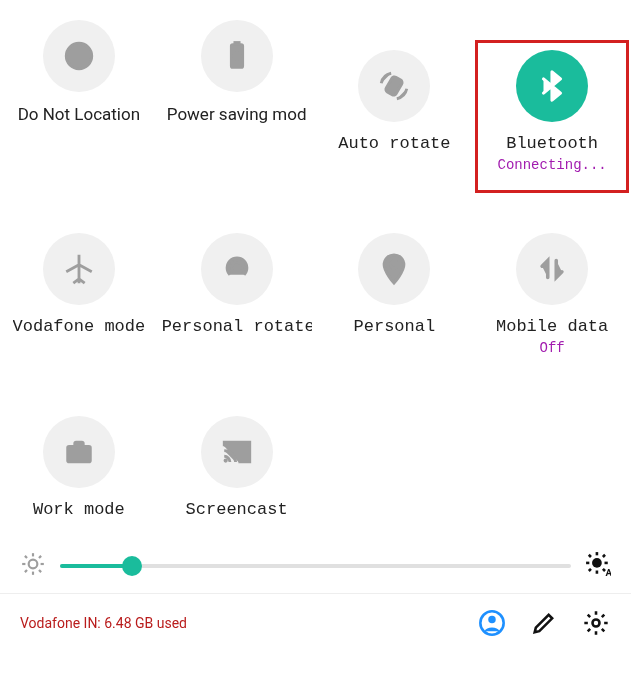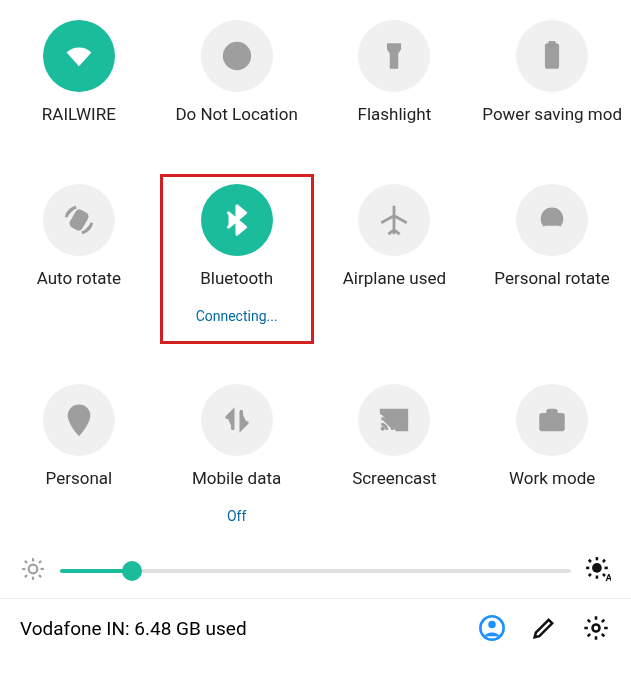--- a/index.html
+++ b/index.html
@@ -44,22 +44,22 @@
   .tile-label {
     font-size: 17px;
     color: #222;
     text-align: center;
     white-space: nowrap;
     max-width: 150px;
     overflow: hidden;
   }
   .tile-sub {
     font-size: 14px;
-    color: #0369a1;
-    margin-top: 20px;
+    color: #a21caf;
+    margin-top: 4px;
   }
   .highlight-box {
     position: absolute;
     border: 3px solid #d32020;
     top: 0;
     left: 2px;
     right: 2px;
     bottom: 0;
     pointer-events: none;
   }
@@ -102,60 +102,43 @@
   }
   .bottom-row {
     display: flex;
     align-items: center;
     padding: 14px 20px 6px 20px;
     border-top: 1px solid #eee;
     gap: 22px;
   }
   .carrier-text {
     flex: 1;
-    font-size: 19px;
-    color: #000000;
+    font-size: 14px;
+    color: #b91c1c;
   }
   .bottom-icon { width: 30px; height: 30px; display:flex; align-items:center; justify-content:center; }
   .bottom-icon svg { width: 28px; height: 28px; }
-  .row2 { margin-top: 30px; }
+  .row2 { margin-top: 30px; font-family: Liberation Mono, monospace; }
 </style>
 </head>
 <body>
 
 <div class="grid">
 
-  <div class="tile">
-    <div class="icon-circle active">
-      <svg viewBox="0 0 24 24">
-          <path class="ico" fill="#fff" stroke="none" d="M12 18.5 L4 9.5 C6.2 7.6 9 6.5 12 6.5 C15 6.5 17.8 7.6 20 9.5 Z"></path>
-        </svg>
-    </div>
-    <div class="tile-label">RAILWIRE</div>
-  </div>
 
   <div class="tile">
     <div class="icon-circle">
       <svg viewBox="0 0 24 24">
           <circle class="ico" cx="12" cy="12" r="9" fill="none" stroke-width="2"></circle>
           <line class="ico" x1="7" y1="12" x2="17" y2="12" stroke-width="2"></line>
         </svg>
     </div>
     <div class="tile-label">Do Not Location</div>
   </div>
 
-  <div class="tile">
-    <div class="icon-circle">
-      <svg viewBox="0 0 24 24">
-          <path class="ico" fill="none" stroke-width="2" d="M8 4 h8 v3 l-2 3 v10 h-4 V10 l-2 -3 Z"></path>
-          <line class="ico" x1="12" y1="13" x2="12" y2="16" stroke-width="2"></line>
-        </svg>
-    </div>
-    <div class="tile-label">Flashlight</div>
-  </div>
 
   <div class="tile">
     <div class="icon-circle">
       <svg viewBox="0 0 24 24">
           <rect class="ico" x="8" y="4" width="8" height="16" rx="1" fill="none" stroke-width="2"></rect>
           <rect class="ico" x="10" y="2" width="4" height="2" fill="#9e9e9e" stroke="none"></rect>
           <line class="ico" x1="12" y1="9" x2="12" y2="15" stroke-width="2"></line>
           <line class="ico" x1="9" y1="12" x2="15" y2="12" stroke-width="2"></line>
         </svg>
     </div>
@@ -183,21 +166,21 @@
     <div class="tile-label">Bluetooth</div>
     <div class="tile-sub">Connecting...</div>
   </div>
 
   <div class="tile row2">
     <div class="icon-circle">
       <svg viewBox="0 0 24 24">
           <path class="ico" fill="none" stroke-width="2" d="M12 2 L12 22 M12 9 L3 14 M12 9 L21 14 M12 19 L8 22 M12 19 L16 22"></path>
         </svg>
     </div>
-    <div class="tile-label">Airplane used</div>
+    <div class="tile-label">Vodafone mode</div>
   </div>
 
   <div class="tile row2">
     <div class="icon-circle">
       <svg viewBox="0 0 24 24">
           <circle class="ico" cx="12" cy="12" r="2" fill="#9e9e9e" stroke="none"></circle>
           <path class="ico" fill="none" stroke-width="2" d="M7 16 A7 7 0 1 1 17 16"></path>
           <path class="ico" fill="none" stroke-width="2" d="M9 14 A4 4 0 1 1 15 14"></path>
         </svg>
     </div>
@@ -215,43 +198,43 @@
   </div>
 
   <div class="tile row2">
     <div class="icon-circle">
       <svg viewBox="0 0 24 24">
           <path class="ico" fill="none" stroke-width="2.5" stroke-linecap="round" d="M9 18 V6 L5 10 M15 6 V18 L19 14"></path>
         </svg>
     </div>
     <div class="tile-label">Mobile data</div>
     <div class="tile-sub">Off</div>
+  </div>
+
+  <div class="tile row2">
+    <div class="icon-circle">
+      <svg viewBox="0 0 24 24">
+          <rect class="ico" x="4" y="8" width="16" height="11" rx="1" fill="none" stroke-width="2"></rect>
+          <path class="ico" fill="none" stroke-width="2" d="M9 8 V6 a1 1 0 0 1 1 -1 h4 a1 1 0 0 1 1 1 V8"></path>
+          <line class="ico" x1="4" y1="13" x2="20" y2="13" stroke-width="2"></line>
+        </svg>
+    </div>
+    <div class="tile-label">Work mode</div>
   </div>
 
   <div class="tile row2">
     <div class="icon-circle">
       <svg viewBox="0 0 24 24">
           <path class="ico" fill="none" stroke-width="2" d="M3 8 V5 h18 v14 h-8"></path>
           <path class="ico" fill="none" stroke-width="2" d="M3 11 a8 8 0 0 1 8 8"></path>
           <path class="ico" fill="none" stroke-width="2" d="M3 15 a4 4 0 0 1 4 4"></path>
           <circle class="ico" cx="4" cy="18" r="1" fill="#9e9e9e" stroke="none"></circle>
         </svg>
     </div>
     <div class="tile-label">Screencast</div>
-  </div>
-
-  <div class="tile row2">
-    <div class="icon-circle">
-      <svg viewBox="0 0 24 24">
-          <rect class="ico" x="4" y="8" width="16" height="11" rx="1" fill="none" stroke-width="2"></rect>
-          <path class="ico" fill="none" stroke-width="2" d="M9 8 V6 a1 1 0 0 1 1 -1 h4 a1 1 0 0 1 1 1 V8"></path>
-          <line class="ico" x1="4" y1="13" x2="20" y2="13" stroke-width="2"></line>
-        </svg>
-    </div>
-    <div class="tile-label">Work mode</div>
   </div>
 
 </div>
 
 <div class="slider-row">
   <div class="end-icon">
     <svg viewBox="0 0 24 24">
         <circle cx="12" cy="12" r="4" fill="none" stroke="#9e9e9e" stroke-width="2"></circle>
         <g stroke="#9e9e9e" stroke-width="2">
           <line x1="12" y1="2" x2="12" y2="5"></line>

